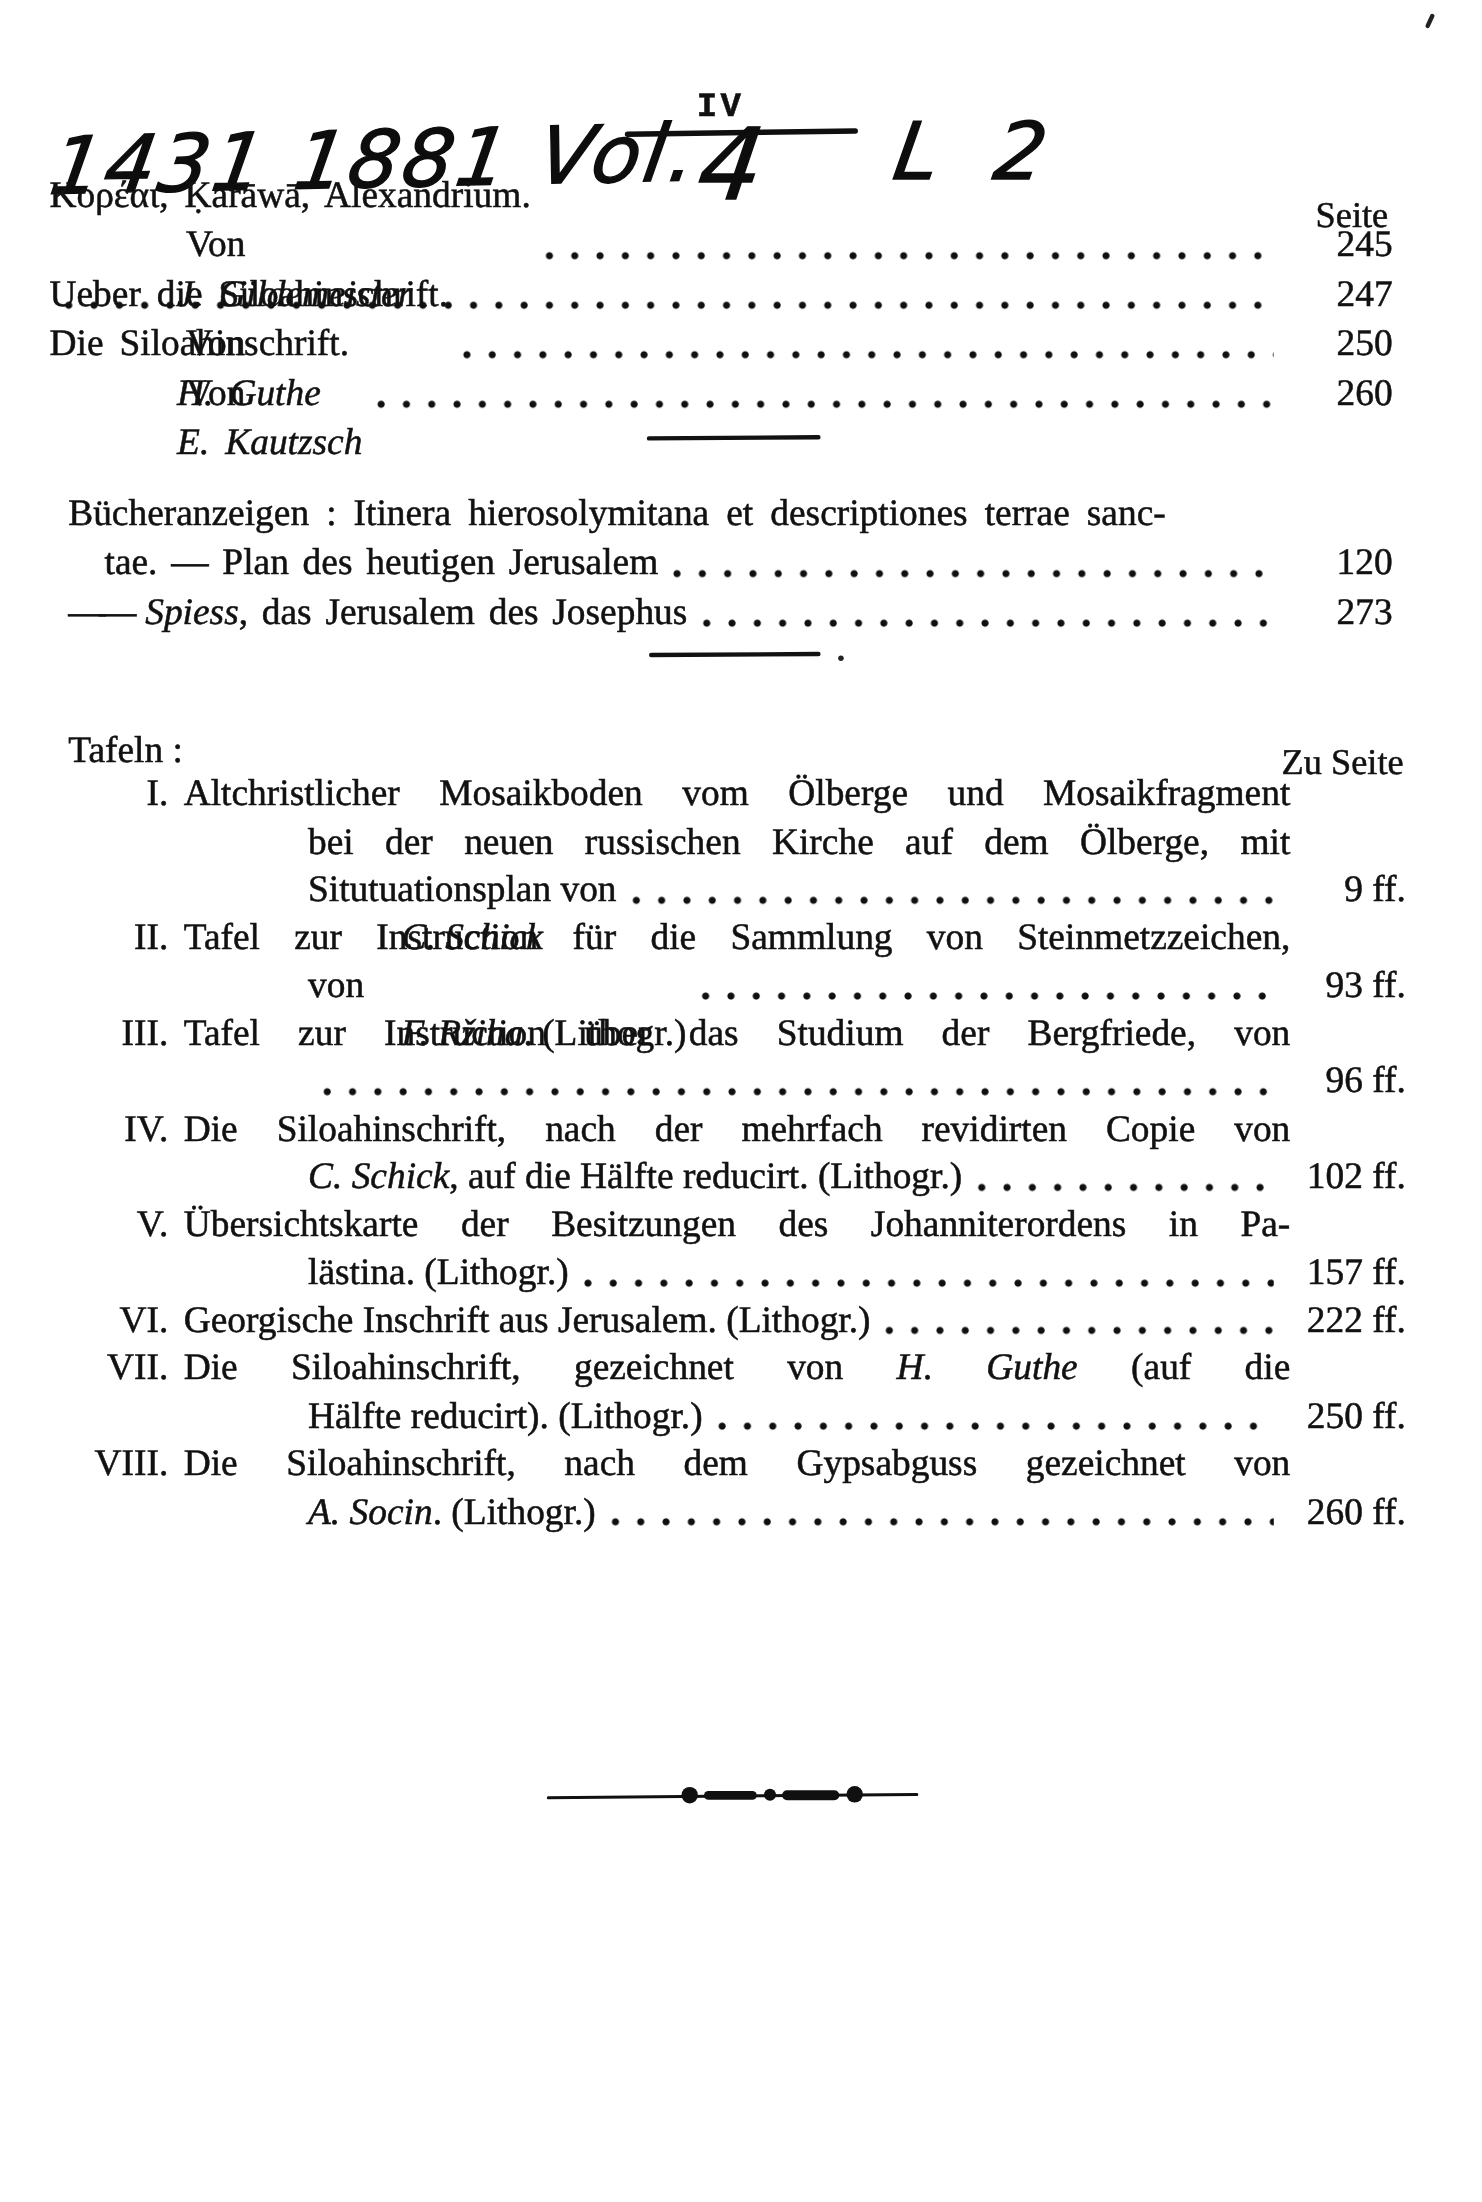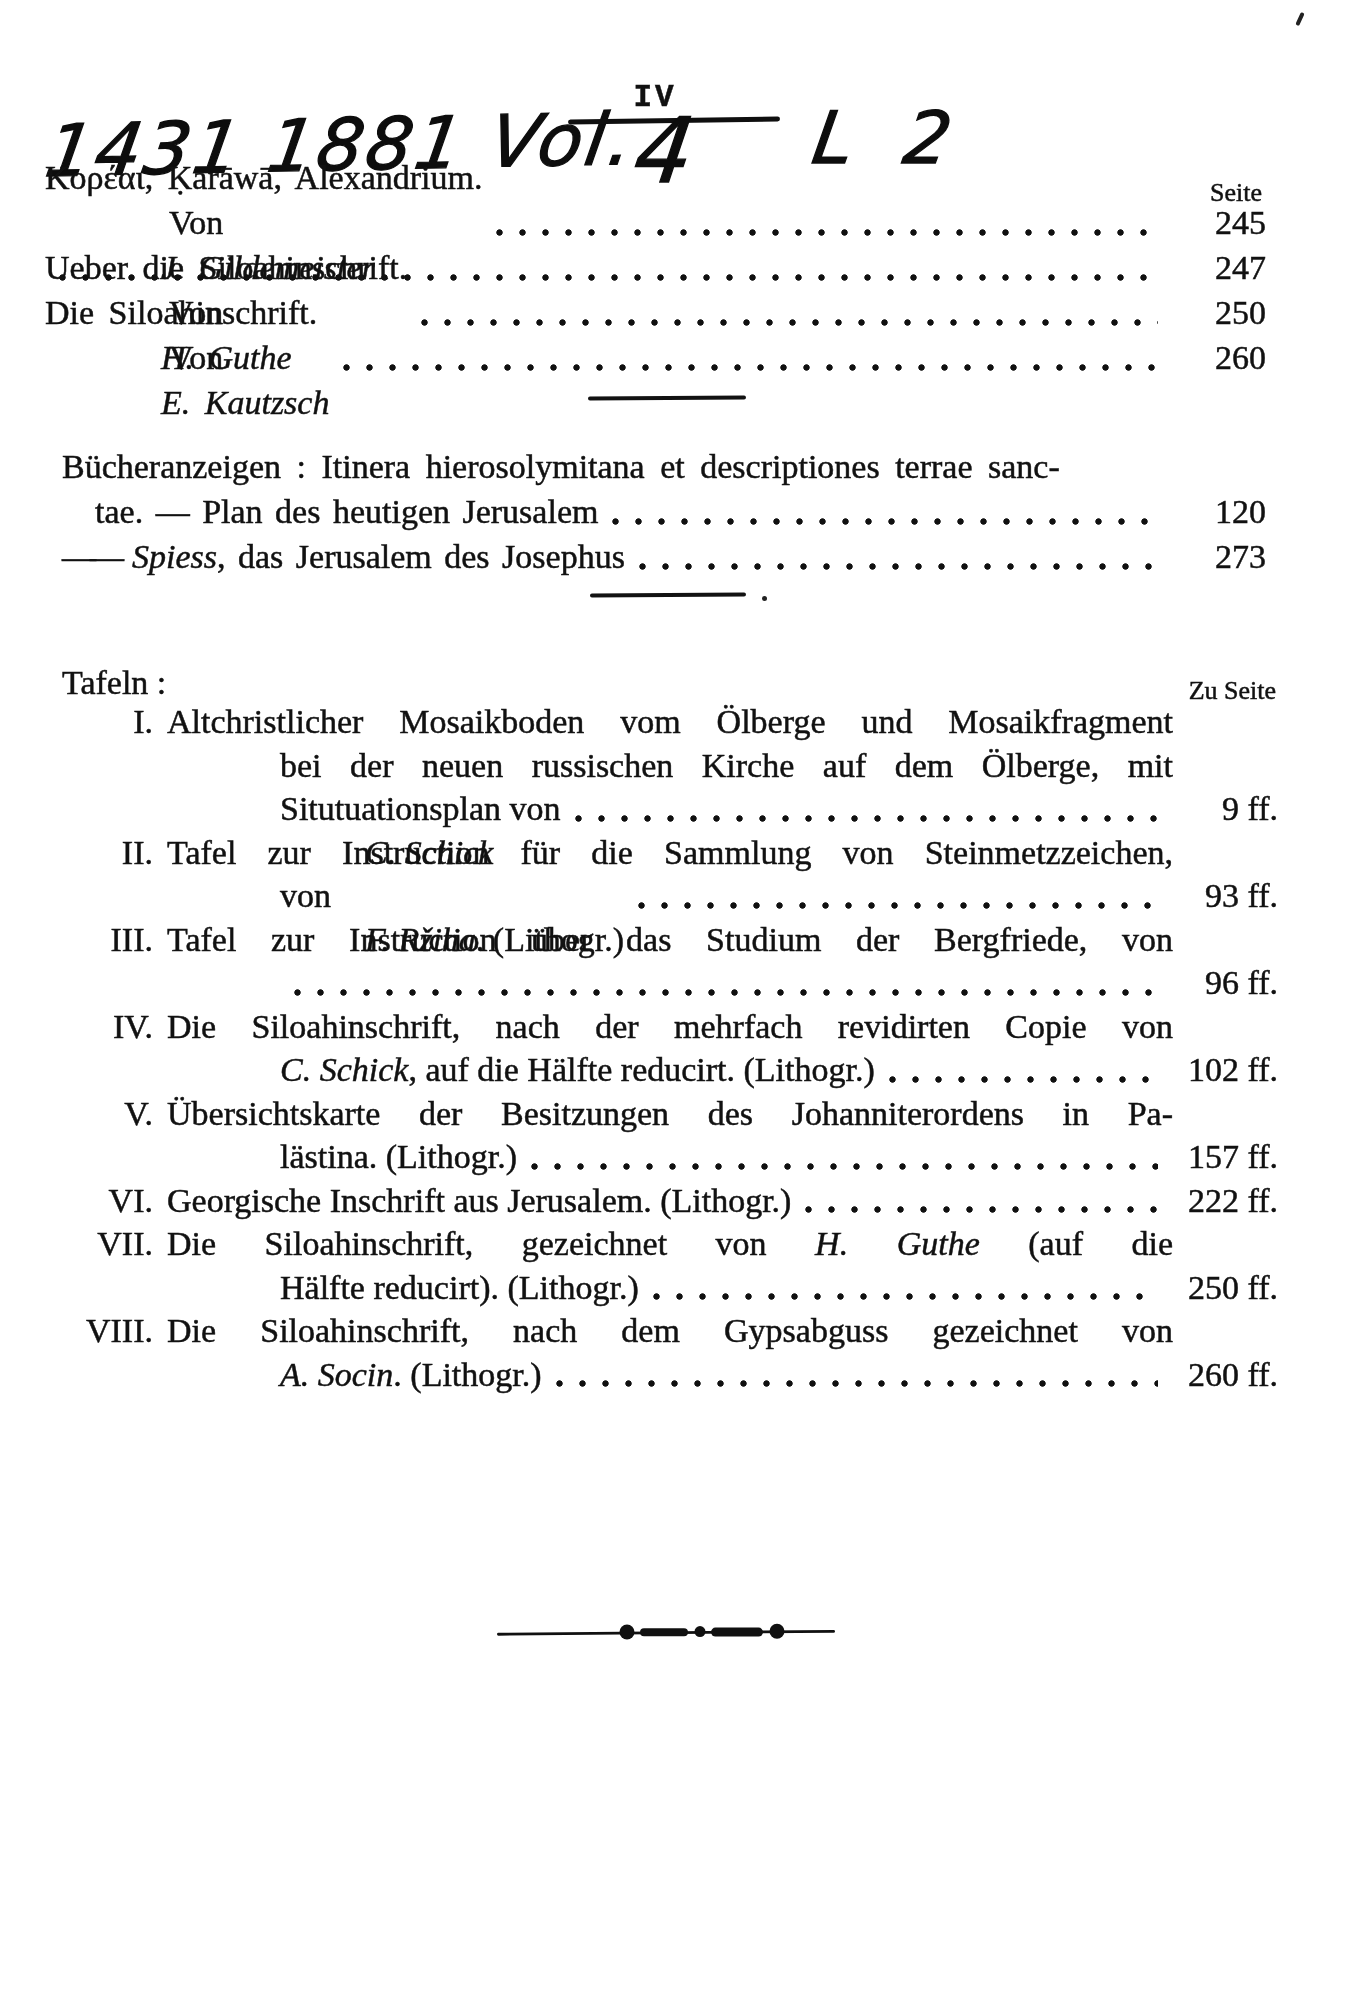--- a/index.html
+++ b/index.html
@@ -17,21 +17,21 @@
   .hw-four{left:636px;top:98px;font-size:90px;transform:skewX(-8deg);}
   .hw-l2{left:814px;top:96px;font-size:72px;letter-spacing:14px;transform:skewX(-9deg);}
   .pn-iv{position:absolute;left:600px;top:80px;width:110px;text-align:center;
          font-size:31px;font-weight:bold;letter-spacing:3px;font-family:Liberation Mono, monospace;}
   .pen-underline{position:absolute;left:568px;top:118px;width:212px;height:5px;
          background:#0f0f0f;border-radius:3px;transform:rotate(-0.8deg);}
   .speck{position:absolute;background:#222;border-radius:50%;}
   .speck-a{left:1298px;top:12px;width:4px;height:14px;transform:rotate(25deg);border-radius:2px;}
   .speck-b{left:762px;top:596px;width:5px;height:5px;}
   
-  .colhead{position:absolute;font-size:26px;text-align:right;}
+  .colhead{position:absolute;font-size:33px;text-align:right;}
   .seite-label{left:1080px;top:178px;width:182px;}
   .zuseite-label{left:1078px;top:676px;width:198px;}
   
   .row,.trow,.blrow{display:flex;white-space:nowrap;}
   .txt{white-space:pre-wrap;}
   .leader{
     flex:1 1 auto;min-width:28px;height:9px;align-self:flex-end;
     margin:0 16px 8px 13px;
     background-image:radial-gradient(circle at 4.5px 4.5px,#101010 2.8px,rgba(16,16,16,0) 3.6px);
     background-size:23px 9px;background-repeat:repeat-x;

